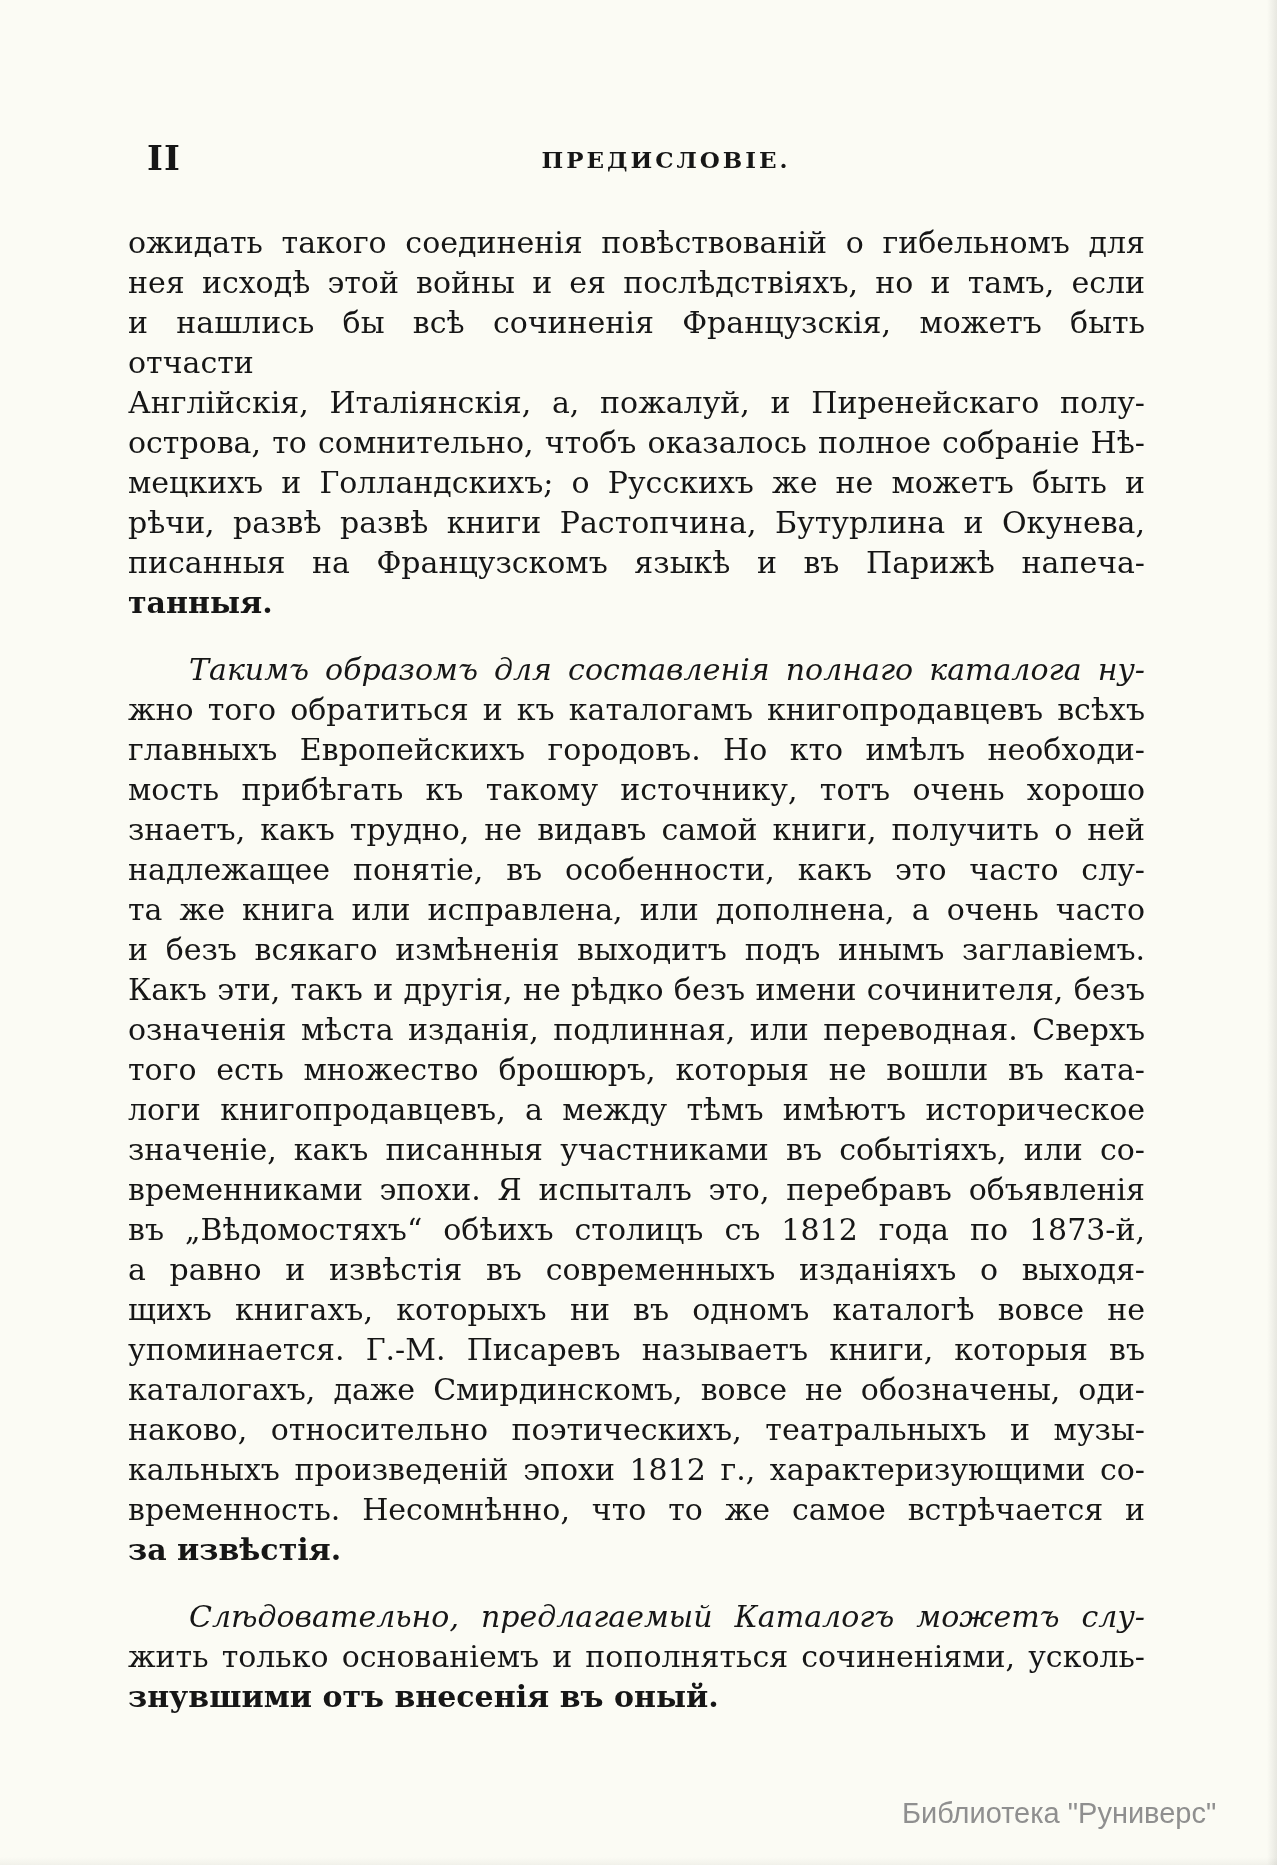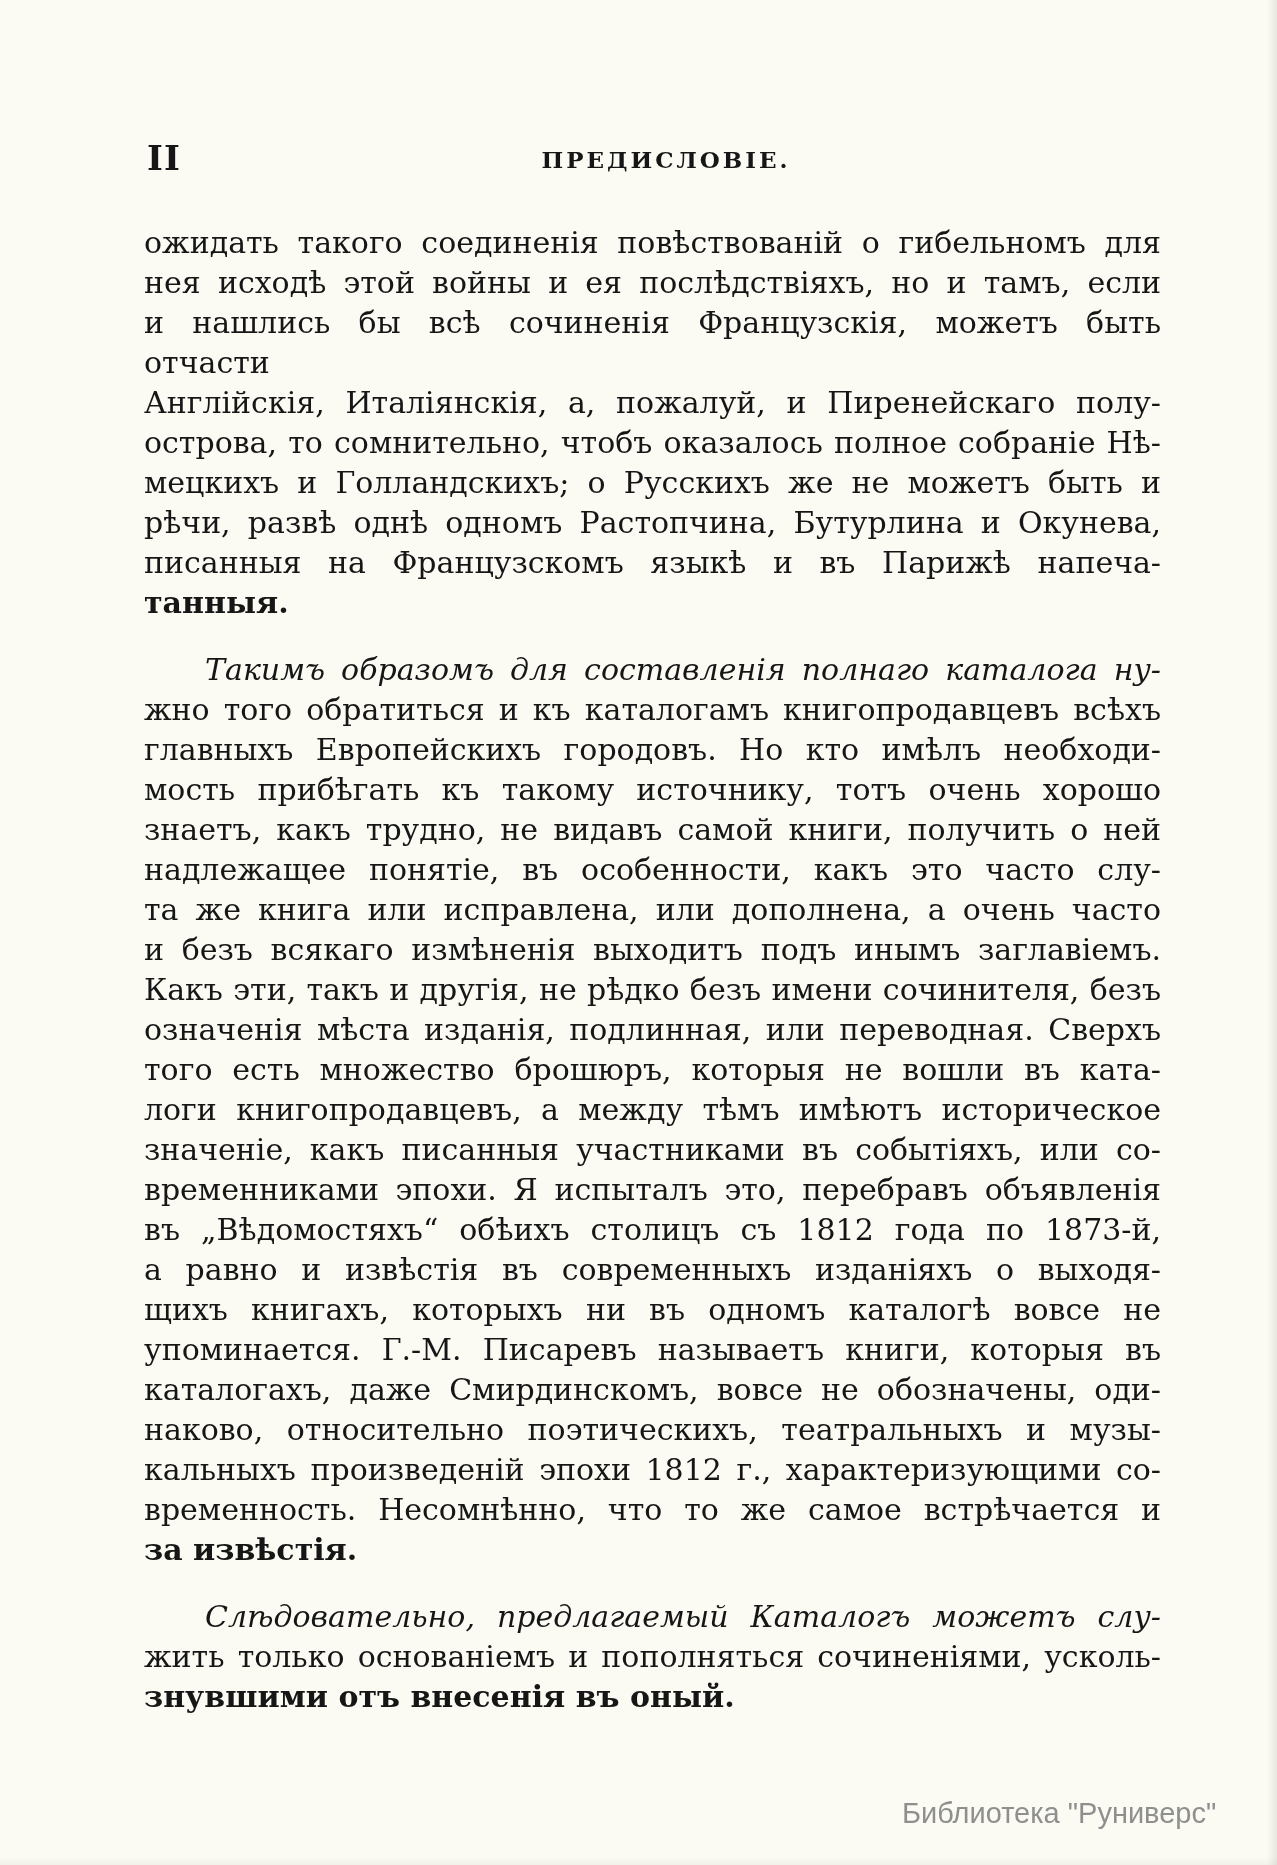--- a/index.html
+++ b/index.html
@@ -35,21 +35,21 @@
     left: 666px;
     top: 146px;
     transform: translateX(-50%);
     font-size: 23px;
     font-weight: bold;
     letter-spacing: 3px;
     white-space: nowrap;
   }
   .text-block {
     position: absolute;
-    left: 144px;
+    left: 128px;
     top: 223px;
     width: 1017px;
     font-size: 30px;
     line-height: 40px;
   }
   .par { margin: 0; }
   .par + .par { margin-top: 27px; }
   .line {
     text-align: justify;
     text-align-last: justify;
@@ -83,21 +83,21 @@
   <div class="running-title">ПРЕДИСЛОВІЕ.</div>
 
   <div class="text-block">
       <div class="par">
         <div class="line">ожидать такого соединенія повѣствованій о гибельномъ для</div>
         <div class="line">нея исходѣ этой войны и ея послѣдствіяхъ, но и тамъ, если</div>
         <div class="line">и нашлись бы всѣ сочиненія Французскія, можетъ быть отчасти</div>
         <div class="line">Англійскія, Италіянскія, а, пожалуй, и Пиренейскаго полу-</div>
         <div class="line">острова, то сомнительно, чтобъ оказалось полное собраніе Нѣ-</div>
         <div class="line">мецкихъ и Голландскихъ; о Русскихъ же не можетъ быть и</div>
-        <div class="line">рѣчи, развѣ однѣ одномъ Растопчина, Бутурлина и Окунева,</div>
+        <div class="line">рѣчи, развѣ развѣ книги Растопчина, Бутурлина и Окунева,</div>
         <div class="line">писанныя на Французскомъ языкѣ и въ Парижѣ напеча-</div>
         <div class="line last">танныя.</div>
       </div>
       <div class="par indent">
         <div class="line">Такимъ образомъ для составленія полнаго каталога ну-</div>
         <div class="line">жно того обратиться и къ каталогамъ книгопродавцевъ всѣхъ</div>
         <div class="line">главныхъ Европейскихъ городовъ. Но кто имѣлъ необходи-</div>
         <div class="line">мость прибѣгать къ такому источнику, тотъ очень хорошо</div>
         <div class="line">знаетъ, какъ трудно, не видавъ самой книги, получить о ней</div>
         <div class="line">надлежащее понятіе, въ особенности, какъ это часто слу-</div>

